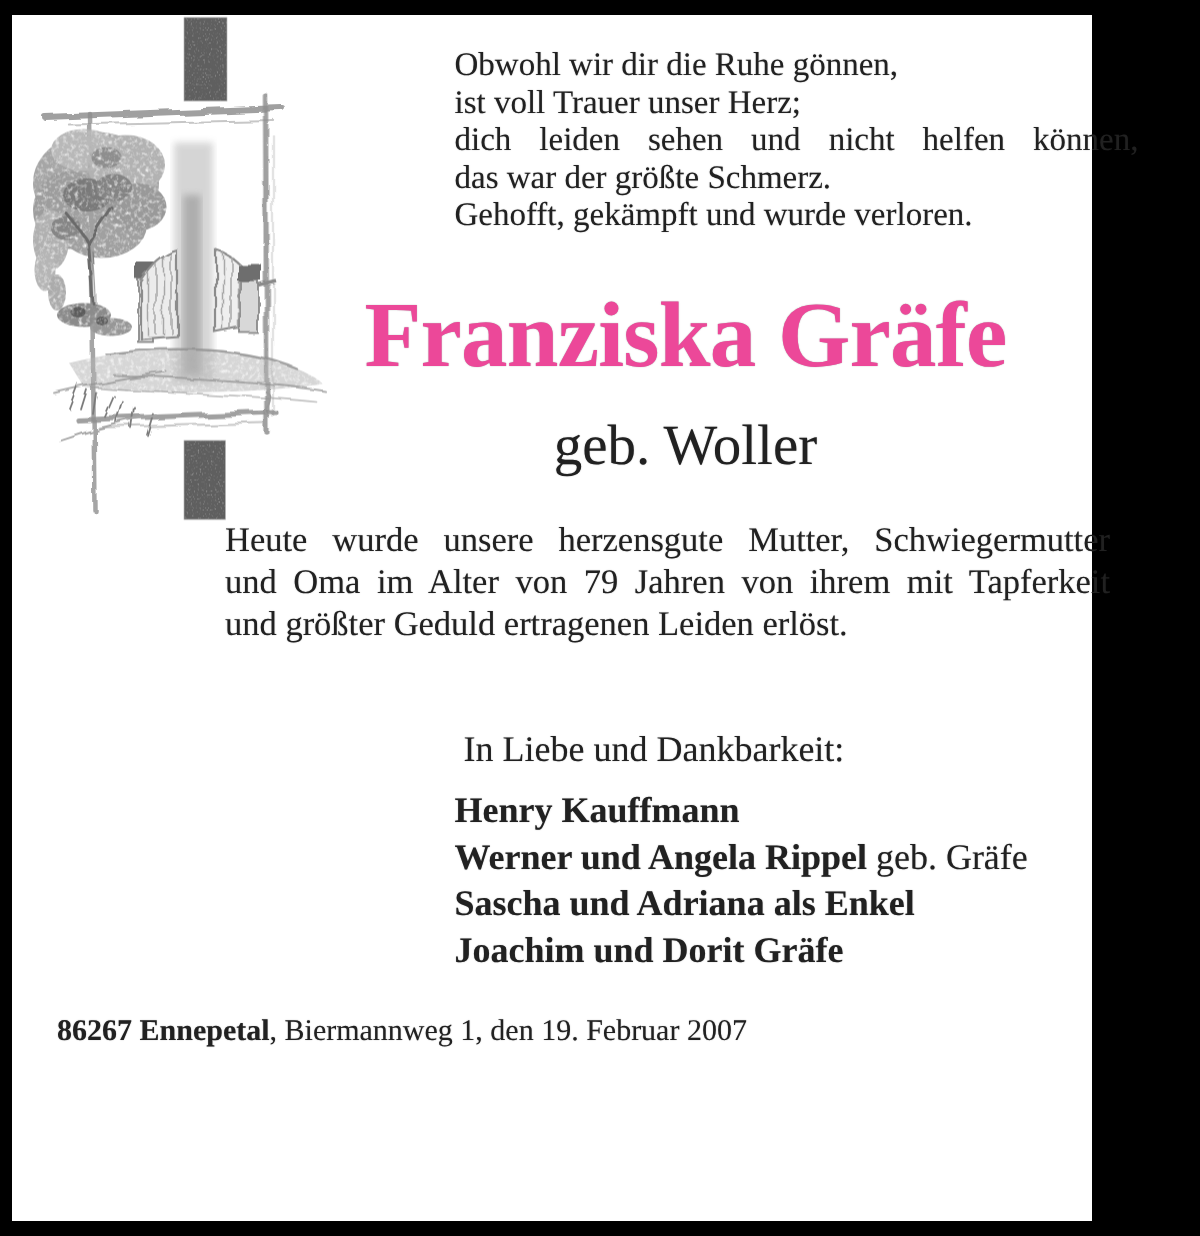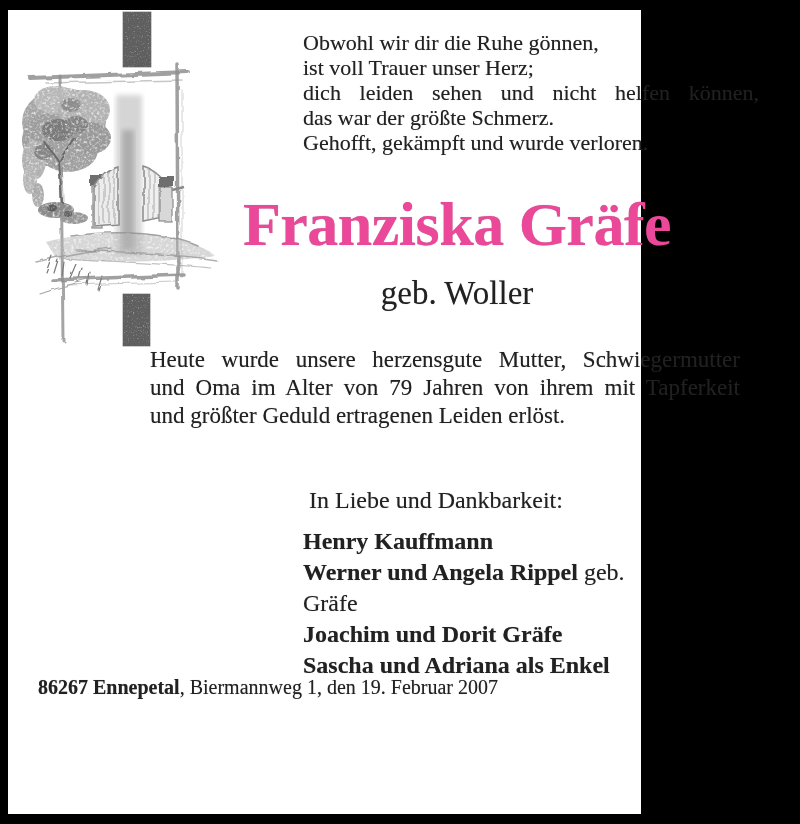--- a/index.html
+++ b/index.html
@@ -1,32 +1,32 @@
 <!DOCTYPE html>
 <html><head>
 <meta charset="utf-8">
 <style>
   html,body{margin:0;padding:0;}
   body{
     width:800px;height:824px;position:relative;background:#000;
     font-family:"Liberation Serif","DejaVu Serif",serif;overflow:hidden;
   }
   .page{
-    position:absolute;left:8px;top:10px;width:633px;height:804px;
+    position:absolute;left:8px;top:10px;width:720px;height:804px;
     background:#fff;color:#212121;
     text-shadow:0 0 0.8px rgba(30,30,30,0.40);
   }
   .art{position:absolute;left:8px;top:0;width:230px;height:340px;}
   .poem{position:absolute;left:295px;top:20px;width:456px;font-size:22px;line-height:25px;}
   .just{text-align:justify;text-align-last:justify;}
   .name{
     position:absolute;left:140px;top:183px;width:618px;text-align:center;
     font-size:62px;font-weight:bold;letter-spacing:-0.5px;color:#ec4899;line-height:1;
   }
-  .maiden{position:absolute;left:140px;top:265px;width:618px;text-align:center;font-size:33px;}
+  .maiden{position:absolute;left:140px;top:265px;width:618px;text-align:center;font-size:38px;}
   .announce{position:absolute;left:142px;top:336px;width:590px;font-size:23px;line-height:28px;}
   .closing{position:absolute;left:301px;top:477px;font-size:24px;}
   .mourners{position:absolute;left:295px;top:516px;font-size:24px;line-height:31px;}
   .mrow b{font-weight:bold;}
   .mrow .sfx{font-weight:normal;text-align:center;}
   .dateline{position:absolute;left:30px;top:666px;font-size:20px;}
   .funeral{position:absolute;left:30px;top:719px;width:716px;font-size:21px;line-height:27px;}
 </style>
 </head>
 <body>
@@ -160,24 +160,24 @@
   <div class="closing">In Liebe und Dankbarkeit:</div>
 
   <div class="mourners">
     <div class="mrow">
       <b>Henry Kauffmann</b><span class="sfx"></span>
     </div>
     <div class="mrow">
       <b>Werner und Angela Rippel</b><span class="sfx"> geb. Gräfe</span>
     </div>
     <div class="mrow">
-      <b>Joachim und Dorit Gräfe</b><span class="sfx"></span>
+      <b>Sascha und Adriana als Enkel</b><span class="sfx"></span>
     </div>
     <div class="mrow">
-      <b>Sascha und Adriana als Enkel</b><span class="sfx"></span>
+      <b>Joachim und Dorit Gräfe</b><span class="sfx"></span>
     </div>
   </div>
 
   <div class="dateline">
     <b>86267 Ennepetal</b><span>, Biermannweg 1, den 19. Februar 2007</span>
   </div>
 
 
 </div>
 

